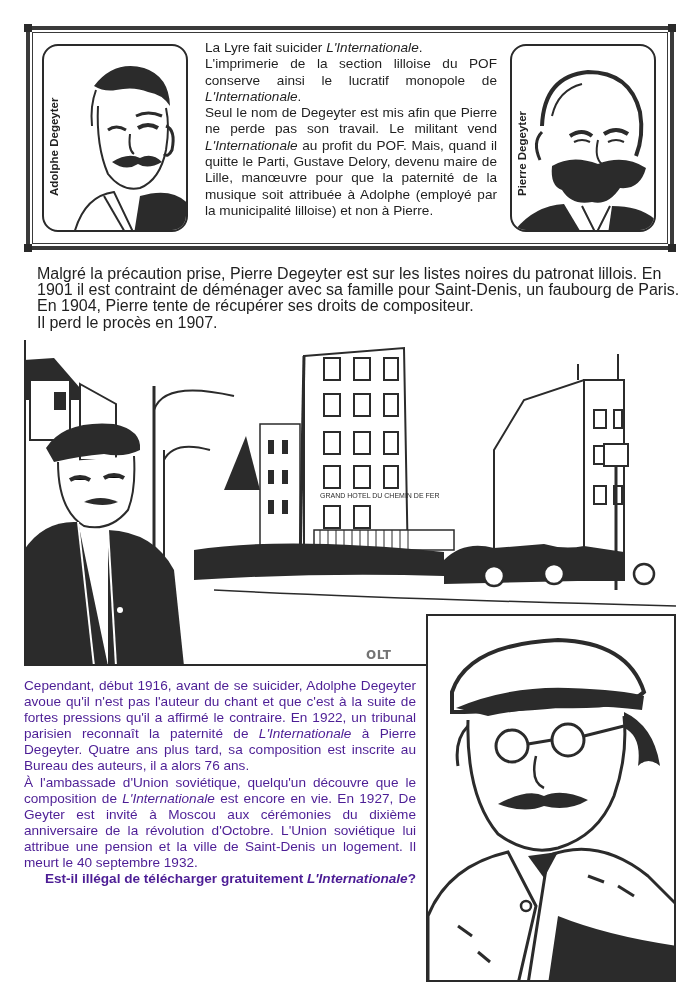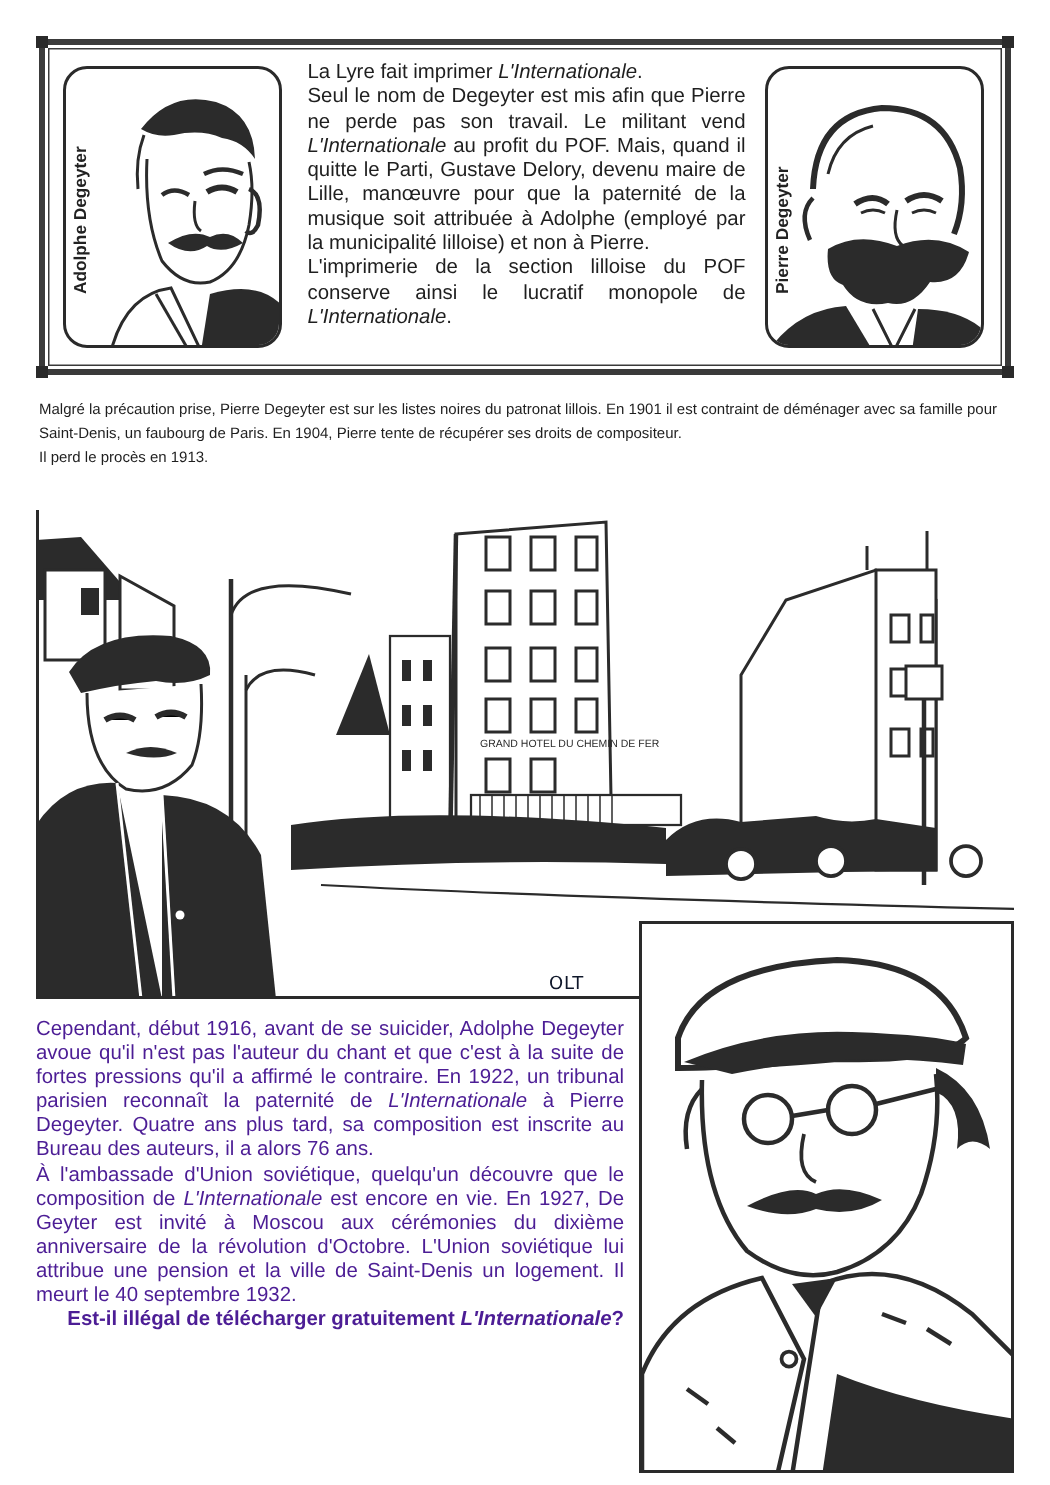--- a/index.html
+++ b/index.html
@@ -39,38 +39,38 @@
 
   .frame-text {
     position: absolute; left: 205px; top: 40px; width: 292px;
     font-size: 13.6px; line-height: 16.3px; text-align: justify; color: #1f1f1f;
   }
   .frame-text p { margin: 0; }
   .frame-text em, .body-text em { font-style: italic; }
 
   
   .intro {
-    position: absolute; left: 26px; top: 266px; width: 655px;
-    font-size: 10px; line-height: 16.2px; color: #1f1f1f; text-align: left;
+    position: absolute; left: 37px; top: 266px; width: 655px;
+    font-size: 16px; line-height: 16.2px; color: #1f1f1f; text-align: left;
   }
   .intro p { margin: 0; }
 
   
   .street-panel {
     position: absolute; left: 24px; top: 340px; width: 652px; height: 326px;
     overflow: hidden; background: #fff;
   }
   .street-panel svg { position: absolute; left: 0; top: 0; }
   .street-border {
     position: absolute; left: 24px; top: 340px; width: 652px; height: 326px;
     border-left: 2px solid #2a2a2a; border-bottom: 2px solid #2a2a2a; pointer-events: none;
   }
   .signature {
-    position: absolute; left: 366px; top: 648px; font-size: 12px; font-weight: 400;
-    letter-spacing: 0.5px; color: #0f172a; font-family: "DejaVu Sans", sans-serif; text-align: center;
+    position: absolute; left: 366px; top: 648px; font-size: 12px; font-weight: 700;
+    letter-spacing: 0.5px; color: #737373; font-family: "DejaVu Sans", sans-serif; text-align: center;
   }
 
   .portrait-panel {
     position: absolute; left: 426px; top: 614px; width: 250px; height: 368px;
     border: 2px solid #2a2a2a; background: #fff; overflow: hidden;
   }
   .portrait-panel svg { position: absolute; left: 0; top: 0; }
 
   
   .body-text {
@@ -110,23 +110,23 @@
       <path d="M68 116 Q84 106 96 112 Q108 106 118 116 Q104 124 94 118 Q82 126 68 116Z" fill="#2b2b2b"></path>
 
       <path d="M30 188 Q40 150 70 146 L90 188Z" fill="#ffffff" stroke="#2b2b2b" stroke-width="2"></path>
       <path d="M96 150 Q130 140 146 160 L146 188 L90 188Z" fill="#2b2b2b"></path>
       <path d="M60 150 L82 188" stroke="#2b2b2b" stroke-width="2"></path>
     </svg>
     <span class="vert-label">Adolphe Degeyter</span>
   </div>
 
   <div class="frame-text">
-    <p><span>La Lyre fait imprimer </span><em>L'Internationale</em><span>.</span></p>
+    <p><span>La Lyre fait suicider </span><em>L'Internationale</em><span>.</span></p>
+    <p><span>L'imprimerie de la section lilloise du POF conserve ainsi le lucratif monopole de </span><em>L'Internationale</em><span>.</span></p>
     <p><span>Seul le nom de Degeyter est mis afin que Pierre ne perde pas son travail. Le militant vend </span><em>L'Internationale</em><span> au profit du POF. Mais, quand il quitte le Parti, Gustave Delory, devenu maire de Lille, manœuvre pour que la paternité de la musique soit attribuée à Adolphe (employé par la municipalité lilloise) et non à Pierre.</span></p>
-    <p><span>L'imprimerie de la section lilloise du POF conserve ainsi le lucratif monopole de </span><em>L'Internationale</em><span>.</span></p>
   </div>
 
   <div class="portrait-box right">
     <svg width="146" height="188" viewBox="0 0 146 188">
 
       <path d="M30 80 Q32 30 76 26 Q118 26 128 66 Q132 90 124 110" stroke="#2b2b2b" stroke-width="4" fill="none"></path>
       <path d="M40 70 Q46 44 70 38" stroke="#2b2b2b" stroke-width="2" fill="none"></path>
 
       <path d="M58 90 Q70 82 80 90" stroke="#2b2b2b" stroke-width="4" fill="none"></path>
       <path d="M92 88 Q104 80 116 88" stroke="#2b2b2b" stroke-width="4" fill="none"></path>
@@ -142,21 +142,21 @@
       <path d="M0 188 Q20 160 52 158 L70 188Z" fill="#2b2b2b"></path>
       <path d="M100 160 Q130 160 146 176 L146 188 L96 188Z" fill="#2b2b2b"></path>
       <path d="M70 160 L84 188 L98 160" stroke="#2b2b2b" stroke-width="2" fill="none"></path>
     </svg>
     <span class="vert-label">Pierre Degeyter</span>
   </div>
 </div>
 
 <div class="intro">
   <p>Malgré la précaution prise, Pierre Degeyter est sur les listes noires du patronat lillois. En 1901 il est contraint de déménager avec sa famille pour Saint-Denis, un faubourg de Paris. En 1904, Pierre tente de récupérer ses droits de compositeur.</p>
-  <p>Il perd le procès en 1913.</p>
+  <p>Il perd le procès en 1907.</p>
 </div>
 
 <div class="street-panel">
   <svg width="652" height="326" viewBox="0 0 652 326">
 
     <path d="M0 20 L30 18 L56 48 L60 60 L0 60Z" fill="#2b2b2b"></path>
     <rect x="6" y="40" width="40" height="60" fill="#fff" stroke="#2b2b2b" stroke-width="2"></rect>
     <rect x="30" y="52" width="12" height="18" fill="#2b2b2b"></rect>
     <path d="M56 44 L92 64 L92 120 L56 120Z" fill="#fff" stroke="#2b2b2b" stroke-width="2"></path>
 

